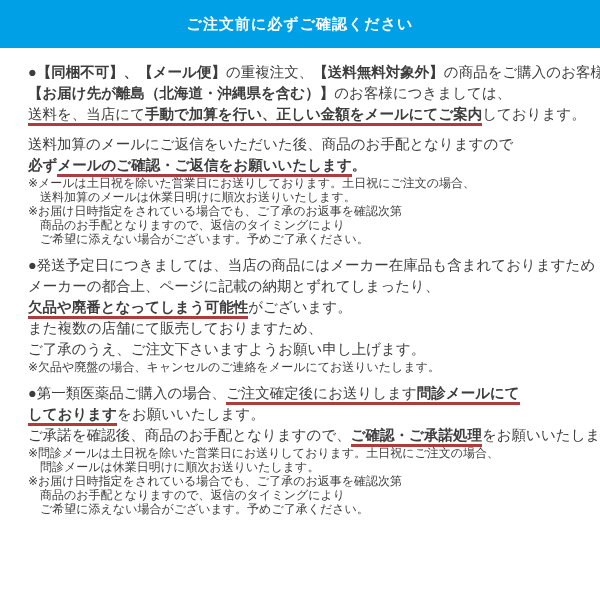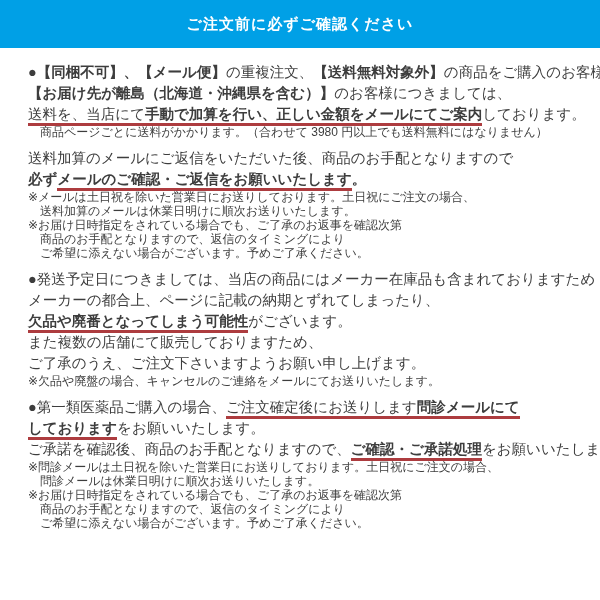--- a/index.html
+++ b/index.html
@@ -62,21 +62,20 @@
 
 <div class="page">
   <div class="header">
     <div class="title">ご注文前に必ずご確認ください</div>
   </div>
   <div class="content">
       <section class="notice">
         <div class="line main"><span>●</span><span class="b">【同梱不可】、【メール便】</span><span>の重複注文、</span><span class="b">【送料無料対象外】</span><span>の商品をご購入のお客様、</span></div>
         <div class="line main"><span class="b">【お届け先が離島（北海道・沖縄県を含む）】</span><span>のお客様につきましては、</span></div>
         <div class="line main"><span class="u">送料を、当店にて</span><span class="b u">手動で加算を行い、正しい金額をメールにてご案内</span><span>しております。</span></div>
-        <div class="line note"><span>　商品ページごとに送料がかかります。（合わせて 3980 円以上でも送料無料にはなりません）</span></div>
       </section>
       <section class="notice">
         <div class="line main"><span>送料加算のメールにご返信をいただいた後、商品のお手配となりますので</span></div>
         <div class="line main"><span class="b">必ず</span><span class="b u">メールのご確認・ご返信をお願いいたします</span><span class="b">。</span></div>
         <div class="line note"><span>※メールは土日祝を除いた営業日にお送りしております。土日祝にご注文の場合、</span></div>
         <div class="line note"><span>　送料加算のメールは休業日明けに順次お送りいたします。</span></div>
         <div class="line note"><span>※お届け日時指定をされている場合でも、ご了承のお返事を確認次第</span></div>
         <div class="line note"><span>　商品のお手配となりますので、返信のタイミングにより</span></div>
         <div class="line note"><span>　ご希望に添えない場合がございます。予めご了承ください。</span></div>
       </section>

